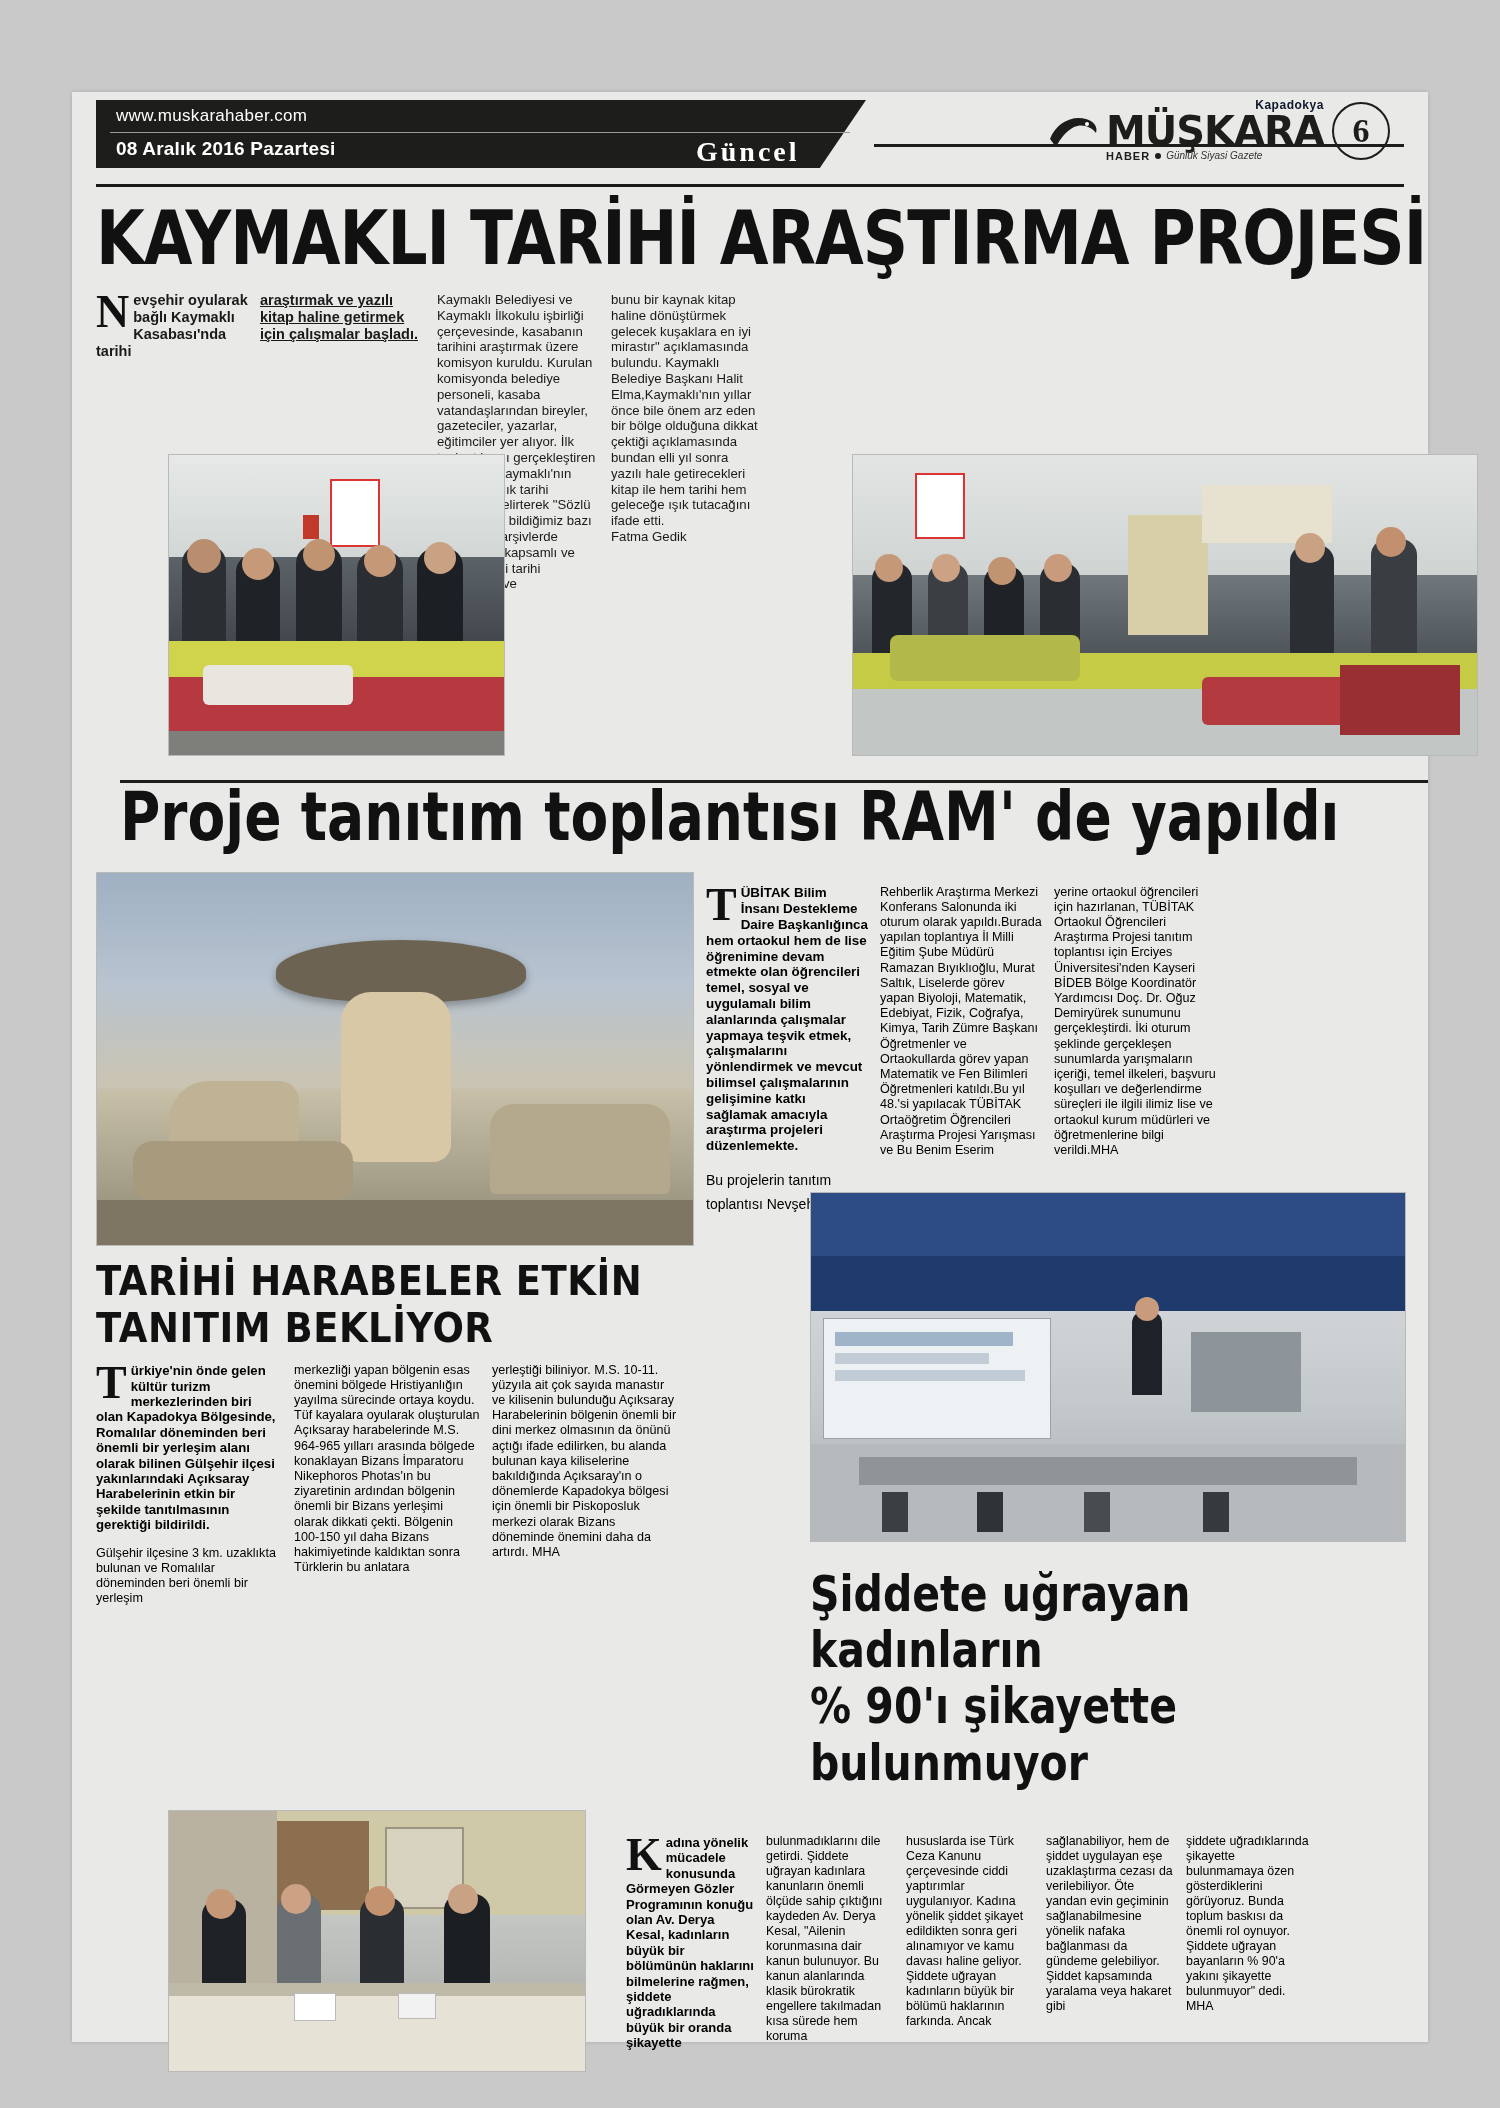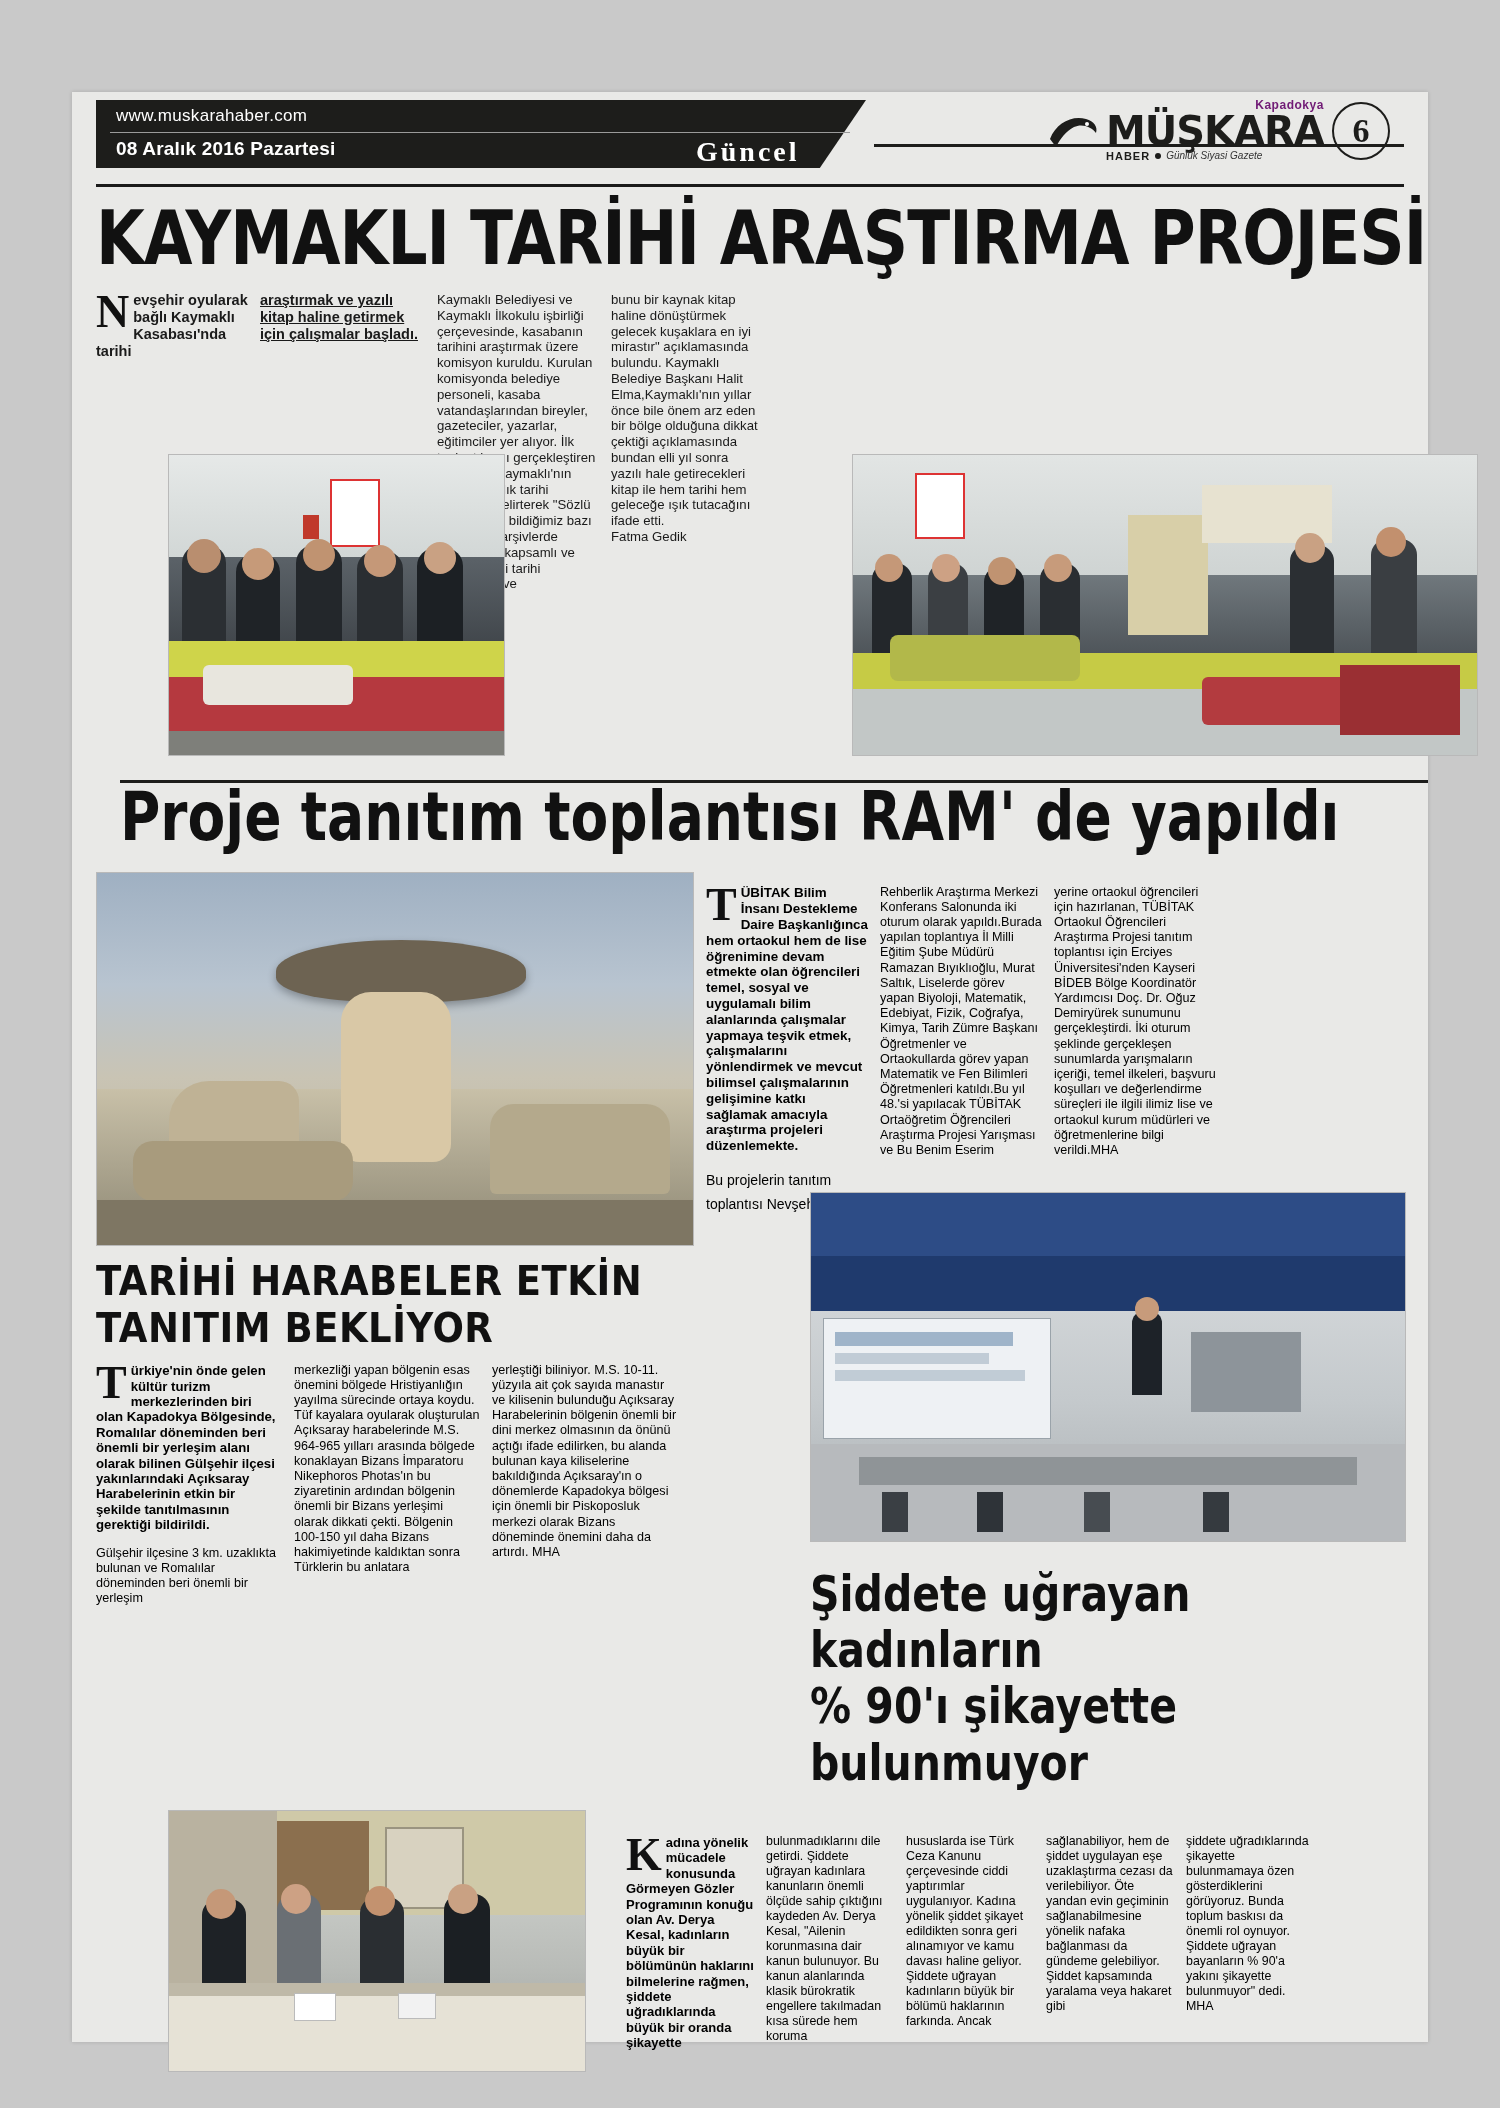--- a/index.html
+++ b/index.html
@@ -103,21 +103,21 @@
   .logo-bird {
     width: 54px;
     height: 42px;
     position: relative;
   }
   .logo-bird svg { display:block; }
   .logo-text { line-height: 1; }
   .logo-kapadokya {
     font-size: 12px;
     font-weight: bold;
-    color: #701a75;
+    color: #0f172a;
     text-align: right;
     letter-spacing: .5px;
   }
   .logo-main {
     font-size: 40px;
     font-weight: bold;
     color: #1d1d1b;
     letter-spacing: -1px;
     font-family: "DejaVu Sans", sans-serif;
   }

